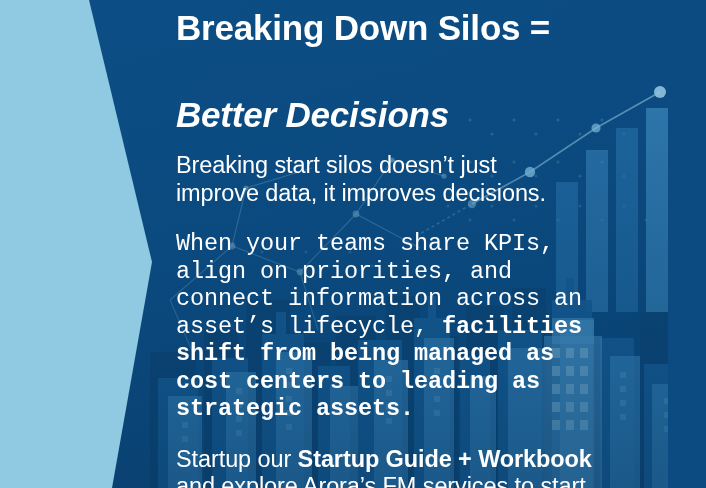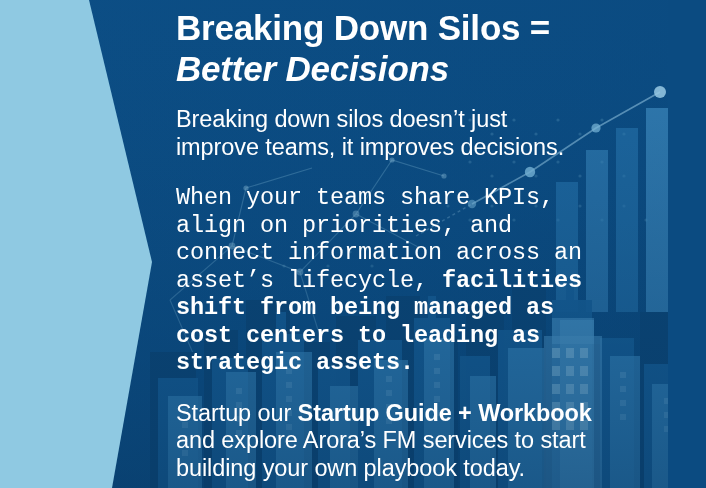--- a/index.html
+++ b/index.html
@@ -39,20 +39,21 @@
     font-style:normal;
     white-space:nowrap;
   }
   .headline .hl-line2 {
     display:block;
     font-size:35px;
     line-height:41px;
     font-style:italic;
     font-weight:bold;
     white-space:nowrap;
+    margin-top:46px;
   }
   #headline-block { padding-top:8px; }
 
   .para {
     color:#ffffff;
     font-size:23.5px;
     line-height:27.5px;
     font-weight:normal;
     letter-spacing:-0.1px;
   }
@@ -258,21 +259,21 @@
   </svg>
 
   <div id="content">
 
     <div id="headline-block" class="headline">
       <span class="hl-line1">Breaking Down Silos =</span>
       <span class="hl-line2">Better Decisions</span>
     </div>
 
     <p id="para-1" class="para">
-      <span>Breaking down silos doesn’t just improve teams, it improves decisions.</span>
+      <span>Breaking start silos doesn’t just improve data, it improves decisions.</span>
     </p>
 
     <p id="para-2" class="para">
       <span>When your teams share KPIs, align on priorities, and connect information across an asset’s lifecycle, </span><b>facilities shift from being managed as cost centers to leading as strategic assets.</b>
     </p>
 
     <p id="para-3" class="para">
       <span>Startup our </span><b>Startup Guide + Workbook</b><span> and explore Arora’s FM services to start building your own playbook today.</span>
     </p>
 

